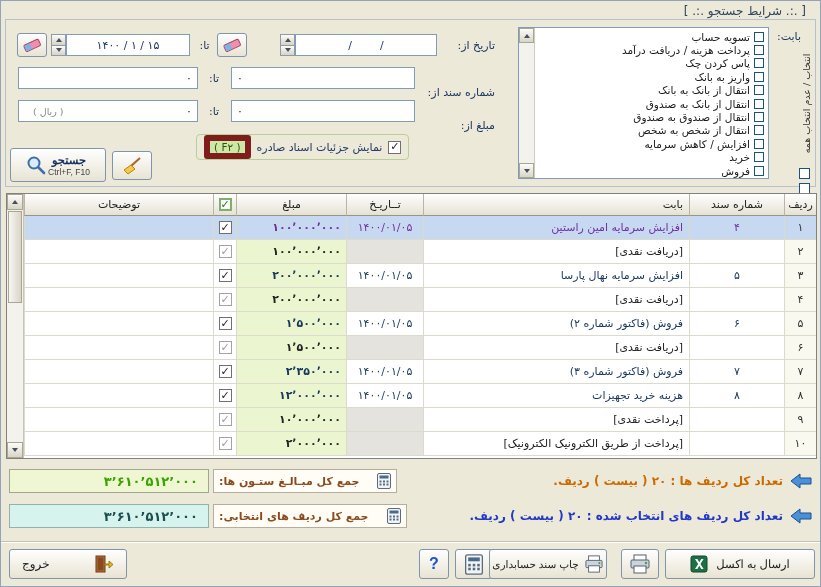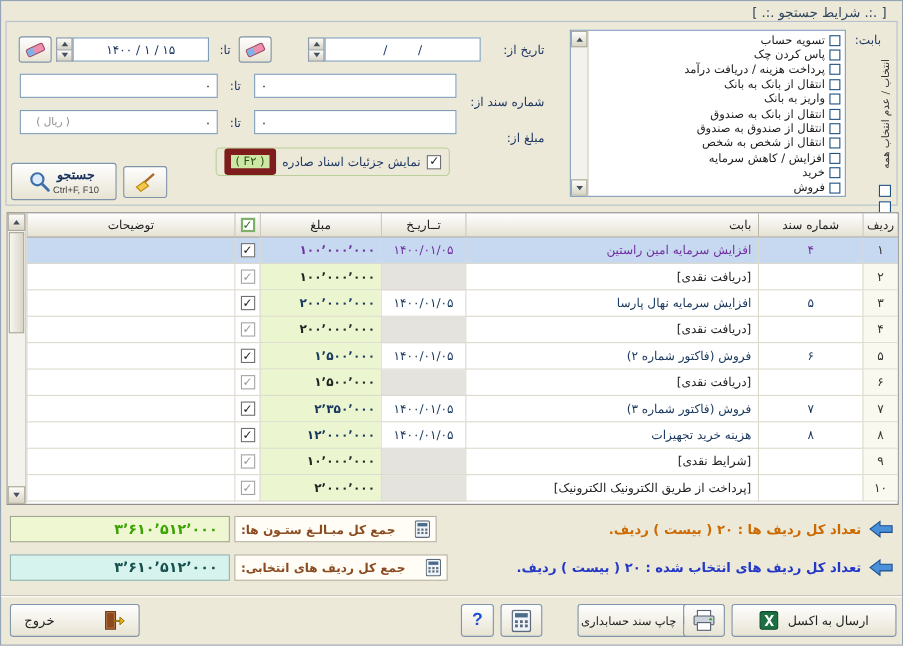--- a/index.html
+++ b/index.html
@@ -138,21 +138,21 @@
 
   .divider { position:absolute; top:540px; left:0; right:0; height:2px;
              border-top:1px solid #c4c0b2; border-bottom:1px solid #ffffff; }
 
   
   .bbtn { position:absolute; top:548px; height:30px; }
   .btn-exit { left:8px; width:118px; justify-content:space-between; padding:0 12px; }
   .btn-exit span { font-size:12px; color:#222; }
   .btn-help { left:418px; width:30px; font-size:16px; font-weight:bold; color:#1d4ed8; }
   .btn-calc { left:454px; width:38px; }
-  .btn-printdoc { left:524px; width:118px; gap:5px; }
+  .btn-printdoc { left:488px; width:118px; gap:5px; }
   .btn-printdoc span { font-size:10.5px; color:#222; }
   .btn-printer { left:620px; width:38px; }
   .btn-excel { left:664px; width:150px; direction:ltr; gap:8px; }
   .btn-excel span { font-size:11.5px; color:#222; }
 </style>
 </head>
 <body>
 
 <div class="window">
 
@@ -163,33 +163,33 @@
     <div class="babat">بابت:</div>
 
     <div class="cat-list">
       <div class="cat-items">
         <div class="cat-item">
             <span class="cat-cb"></span>
             <span>تسویه حساب</span>
           </div>
         <div class="cat-item">
             <span class="cat-cb"></span>
+            <span>پرداخت هزینه / دریافت درآمد</span>
+          </div>
+        <div class="cat-item">
+            <span class="cat-cb"></span>
             <span>پاس کردن چک</span>
           </div>
         <div class="cat-item">
             <span class="cat-cb"></span>
-            <span>پرداخت هزینه / دریافت درآمد</span>
+            <span>واریز به بانک</span>
           </div>
         <div class="cat-item">
             <span class="cat-cb"></span>
             <span>انتقال از بانک به بانک</span>
-          </div>
-        <div class="cat-item">
-            <span class="cat-cb"></span>
-            <span>واریز به بانک</span>
           </div>
         <div class="cat-item">
             <span class="cat-cb"></span>
             <span>انتقال از بانک به صندوق</span>
           </div>
         <div class="cat-item">
             <span class="cat-cb"></span>
             <span>انتقال از صندوق به صندوق</span>
           </div>
         <div class="cat-item">
@@ -423,21 +423,21 @@
         <div class="c c-amt">۱۲٬۰۰۰٬۰۰۰</div>
         <div class="c c-chk">
             <span class="cb checked"></span>
           </div>
         <div class="c c-desc"></div>
       </div>
 
       <div class="trow r-sub">
         <div class="c c-row">۹</div>
         <div class="c c-doc"></div>
-        <div class="c c-babat">[شرایط نقدی]</div>
+        <div class="c c-babat">[پرداخت نقدی]</div>
         <div class="c c-date"></div>
         <div class="c c-amt">۱۰٬۰۰۰٬۰۰۰</div>
         <div class="c c-chk">
             <span class="cb checked dim"></span>
           </div>
         <div class="c c-desc"></div>
       </div>
 
       <div class="trow r-sub">
         <div class="c c-row">۱۰</div>

